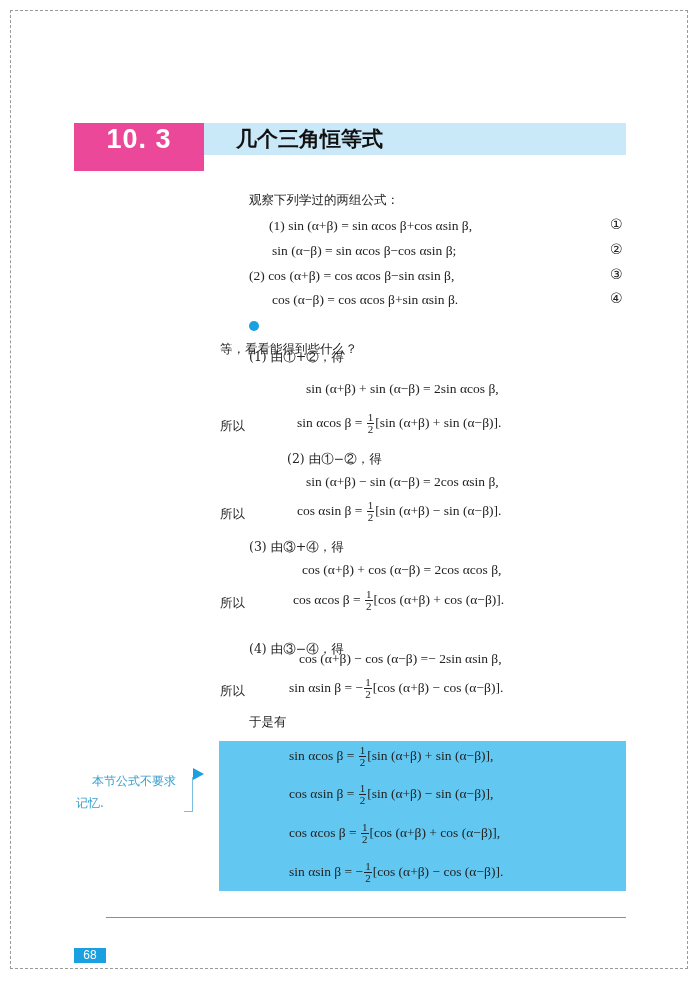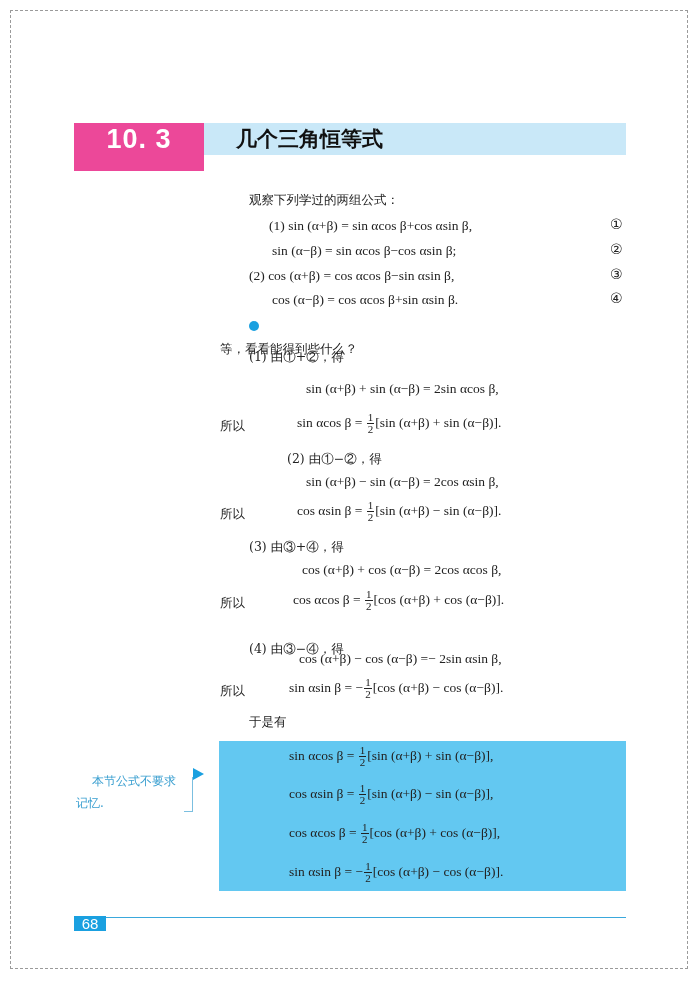--- a/index.html
+++ b/index.html
@@ -19,22 +19,22 @@
   .frac { display:inline-block; vertical-align:middle; text-align:center; font-size:11px; line-height:11px; margin:0 1px; }
   .frac span { display:block; }
   .frac .n { border-bottom:1px solid #222; padding:0 1px; }
   .dot { display:inline-block; width:10px; height:10px; border-radius:50%; background:#1aa0e0; margin-right:4px; vertical-align:-1px; }
   .box { position:absolute; left:219px; top:741px; width:407px; height:150px; background:#63c8f1; }
   .note { position:absolute; left:76px; top:770px; width:110px; color:#3a9fd0; font-size:12px; line-height:22px; font-family:"DejaVu Serif", serif; }
   .note .l1 { display:block; text-align:right; padding-right:10px; }
   .bracket { position:absolute; left:192px; top:777px; width:0; height:35px; border-left:1px solid #7bbfe0; }
   .bracket-bottom { position:absolute; left:184px; top:811px; width:9px; border-top:1px solid #7bbfe0; }
   .flag { position:absolute; left:193px; top:768px; width:0; height:0; border-top:6px solid transparent; border-bottom:6px solid transparent; border-left:11px solid #1aa0e0; }
-  .footer-box { position:absolute; left:74px; top:916px; width:32px; height:15px; background:#1aa0e0; color:#fff;
-                font-size:15px; line-height:15px; text-align:center; font-family:"Liberation Sans", sans-serif; }
+  .footer-box { position:absolute; left:74px; top:948px; width:32px; height:15px; background:#1aa0e0; color:#fff;
+                font-size:12px; line-height:15px; text-align:center; font-family:"Liberation Sans", sans-serif; }
   .footer-line { position:absolute; left:106px; top:917px; width:520px; border-top:1px solid #3aa8dc; }
 </style>
 </head>
 <body>
 
 <div class="frame"></div>
 
 <div class="header">
   <div class="num">10. 3</div>
   <div class="title">几个三角恒等式</div>

